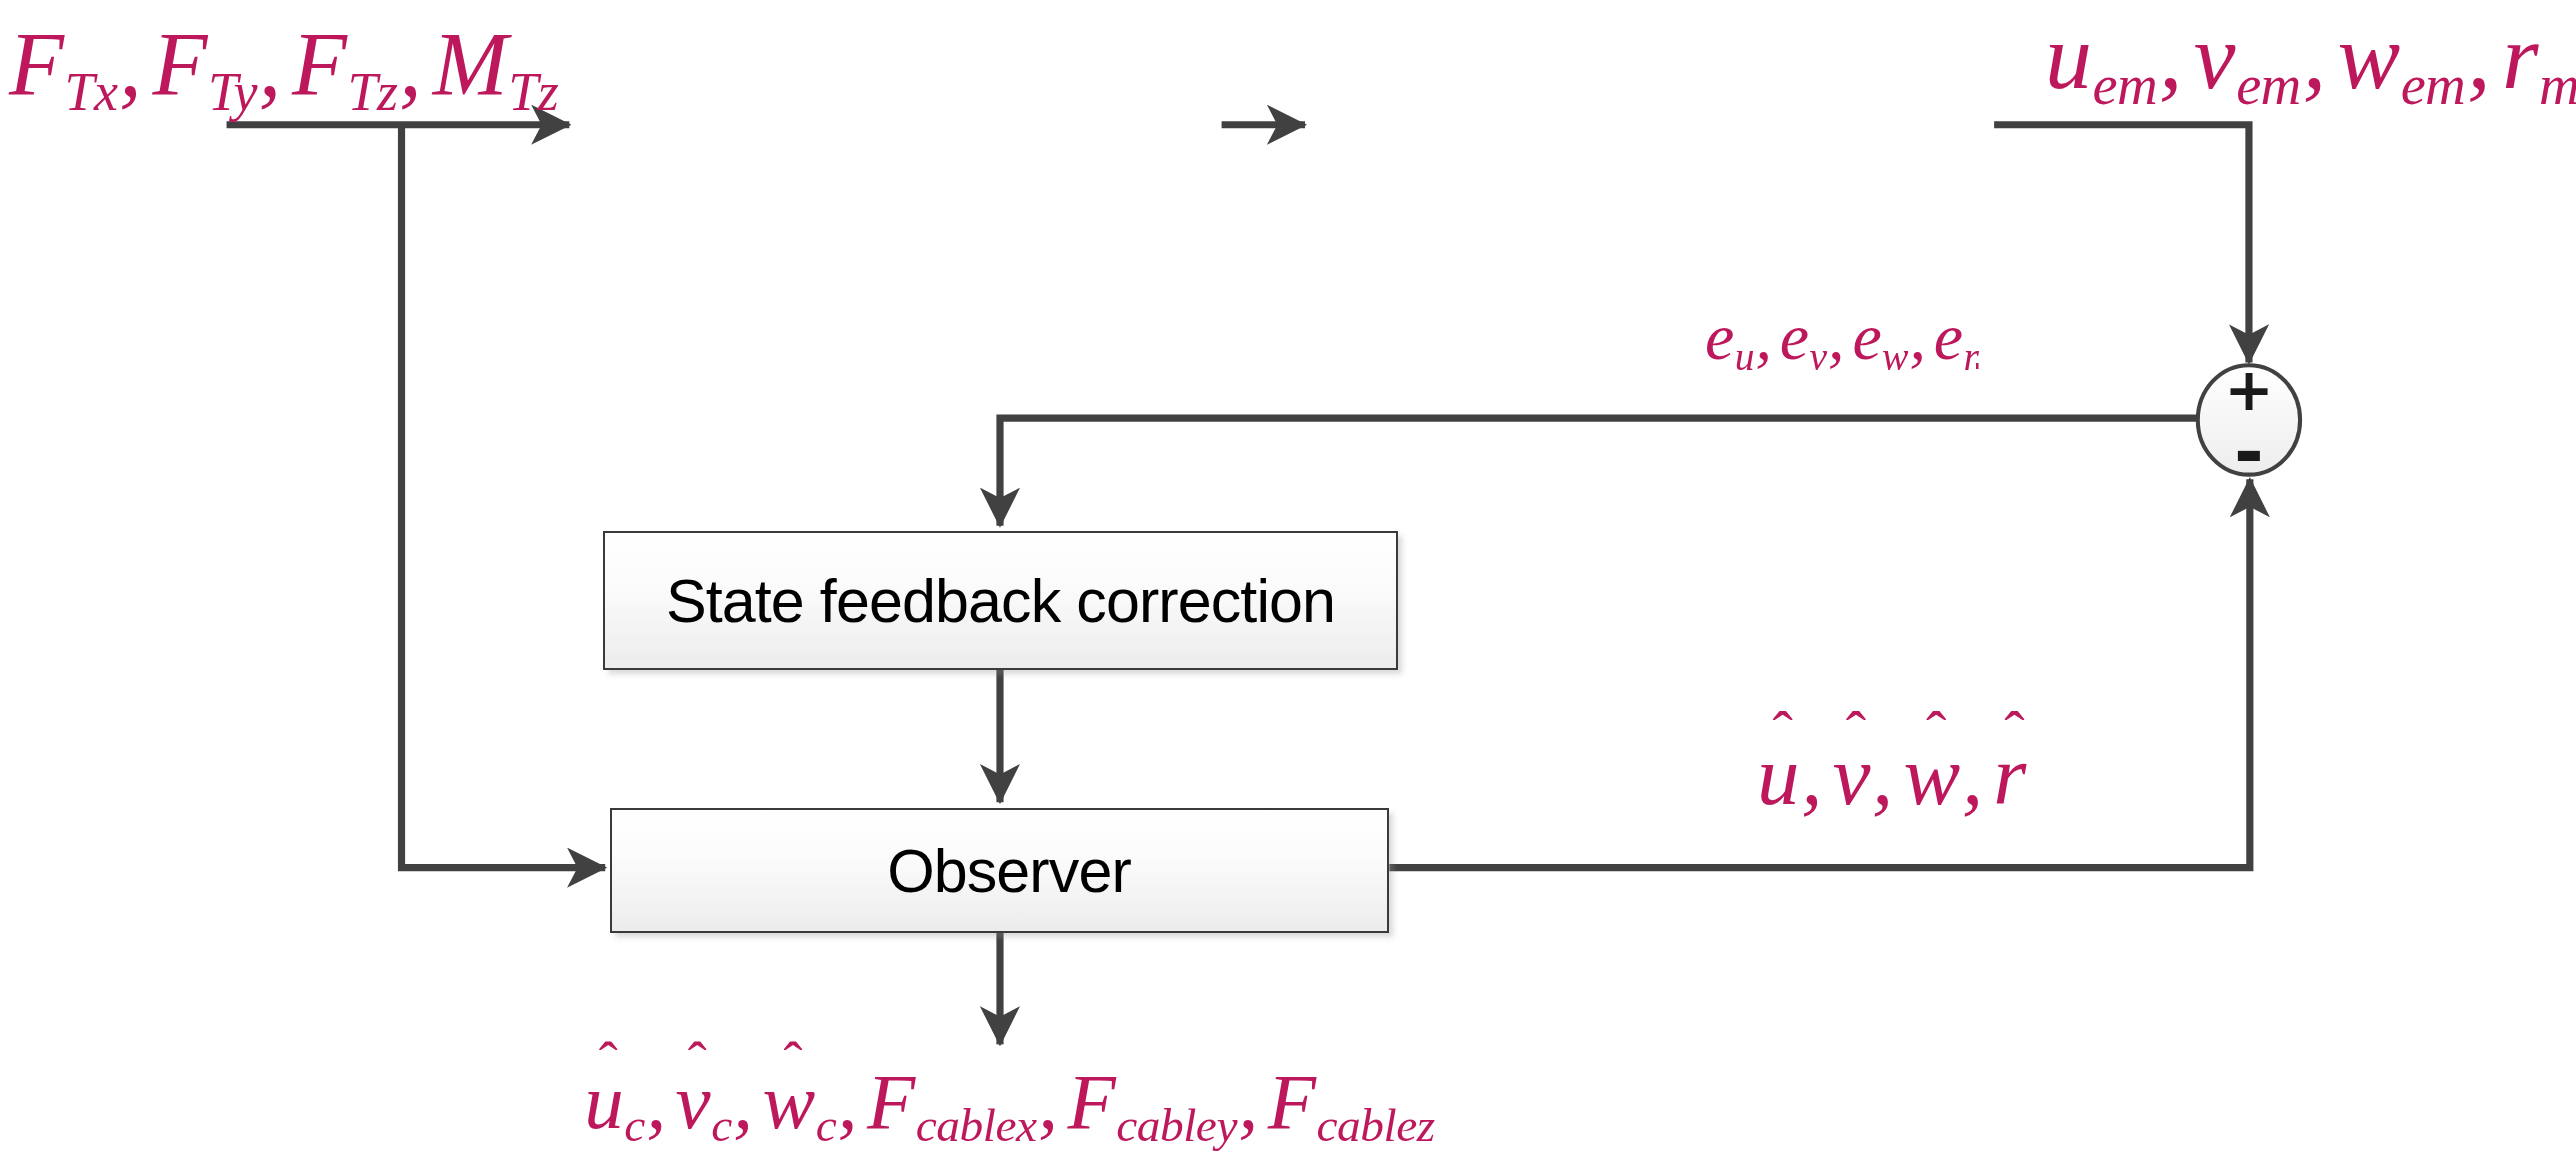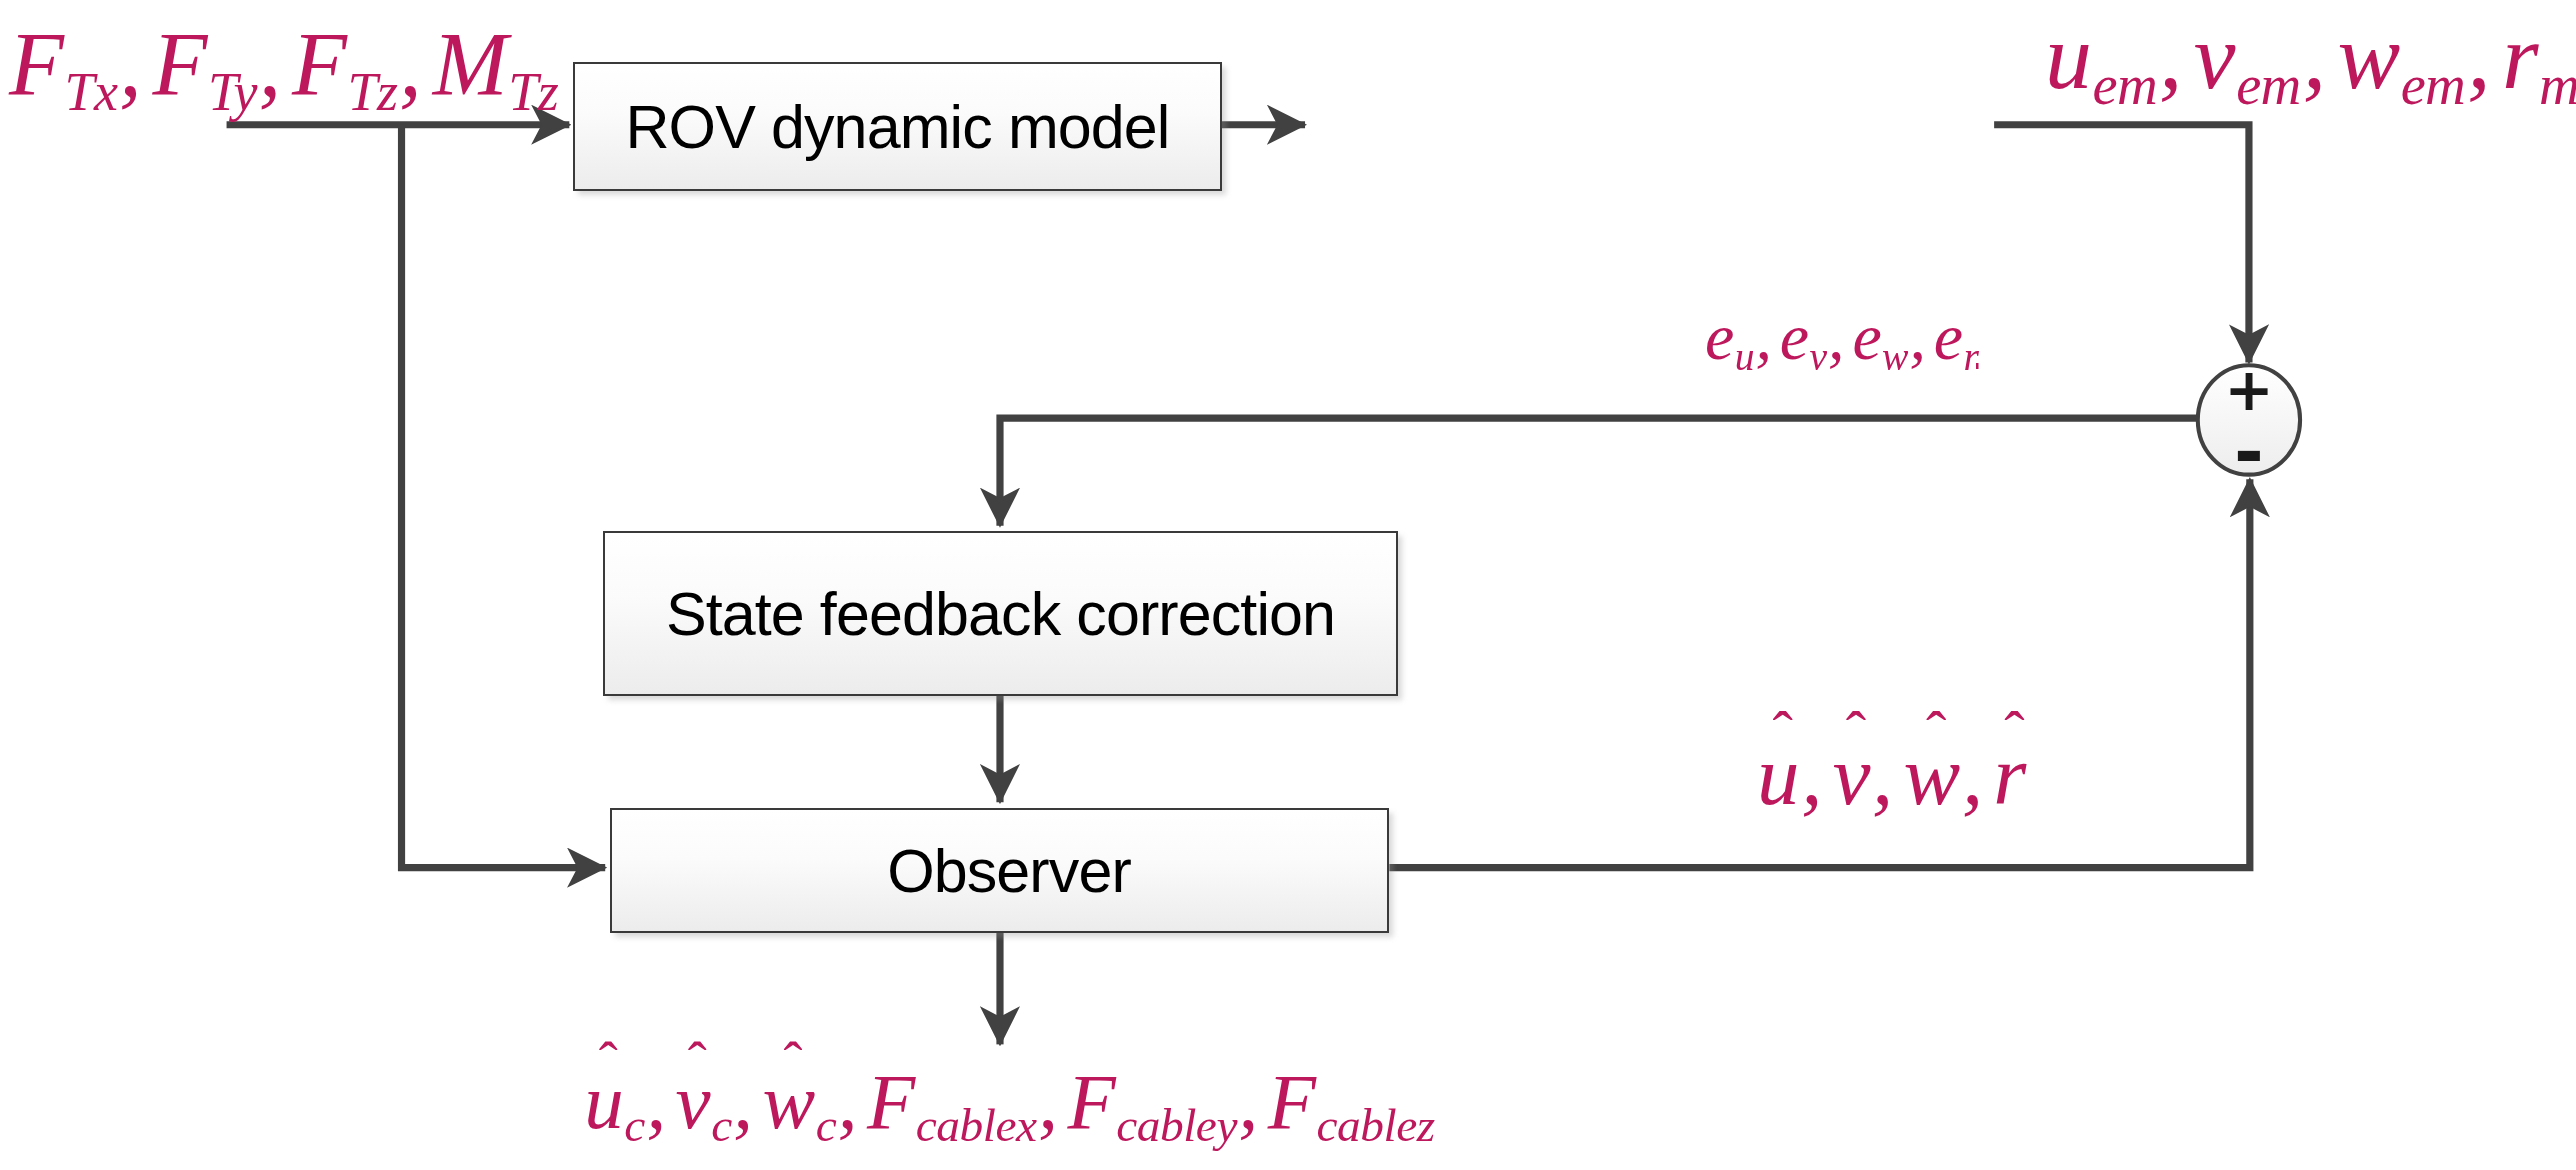--- a/index.html
+++ b/index.html
@@ -28,21 +28,21 @@
     justify-content: center;
     font-family: "Liberation Sans", sans-serif;
     font-size: 61px;
     letter-spacing: -0.9px;
     color: #000000;
     z-index: 2;
     white-space: nowrap;
   }
   .box-rov         { left: 573px;  top: 62px;  width: 649px; height: 129px; }
   .box-measurement { left: 1310px; top: 62px;  width: 684px; height: 129px; }
-  .box-statefb     { left: 603px;  top: 531px; width: 795px; height: 165px; }
+  .box-statefb     { left: 603px;  top: 531px; width: 795px; height: 139px; }
   .box-observer    { left: 610px;  top: 808px; width: 779px; height: 125px; padding-left: 19px; }
 
   .mlabel {
     position: absolute;
     font-style: italic;
     color: #be185d;
     white-space: nowrap;
     line-height: 1.15;
     z-index: 3;
     font-family: "Liberation Serif", serif;
@@ -97,23 +97,20 @@
       <path d="M 1114 741 V 894" marker-end="url(#arrow)"></path>
       <path d="M 1548 967 H 2507 V 534" marker-end="url(#arrow)"></path>
       <path d="M 1114 1039 V 1164" marker-end="url(#arrow)"></path>
     </g>
 
     <ellipse cx="2506" cy="468" rx="57" ry="61" fill="url(#circGrad)" stroke="#414141" stroke-width="4.5"></ellipse>
     <text x="2506" y="457" text-anchor="middle" font-family="DejaVu Sans, sans-serif" font-weight="bold" font-size="66" fill="#1a1a1a">+</text>
     <text x="2506" y="530" text-anchor="middle" font-family="DejaVu Sans, sans-serif" font-weight="bold" font-size="80" fill="#1a1a1a">-</text>
   </svg>
 
-  <div class="box box-rov">
-    <span>ROV dynamic model</span>
-  </div>
 
 
   <div class="box box-statefb">
     <span>State feedback correction</span>
   </div>
 
   <div class="box box-observer">
     <span>Observer</span>
   </div>
 

